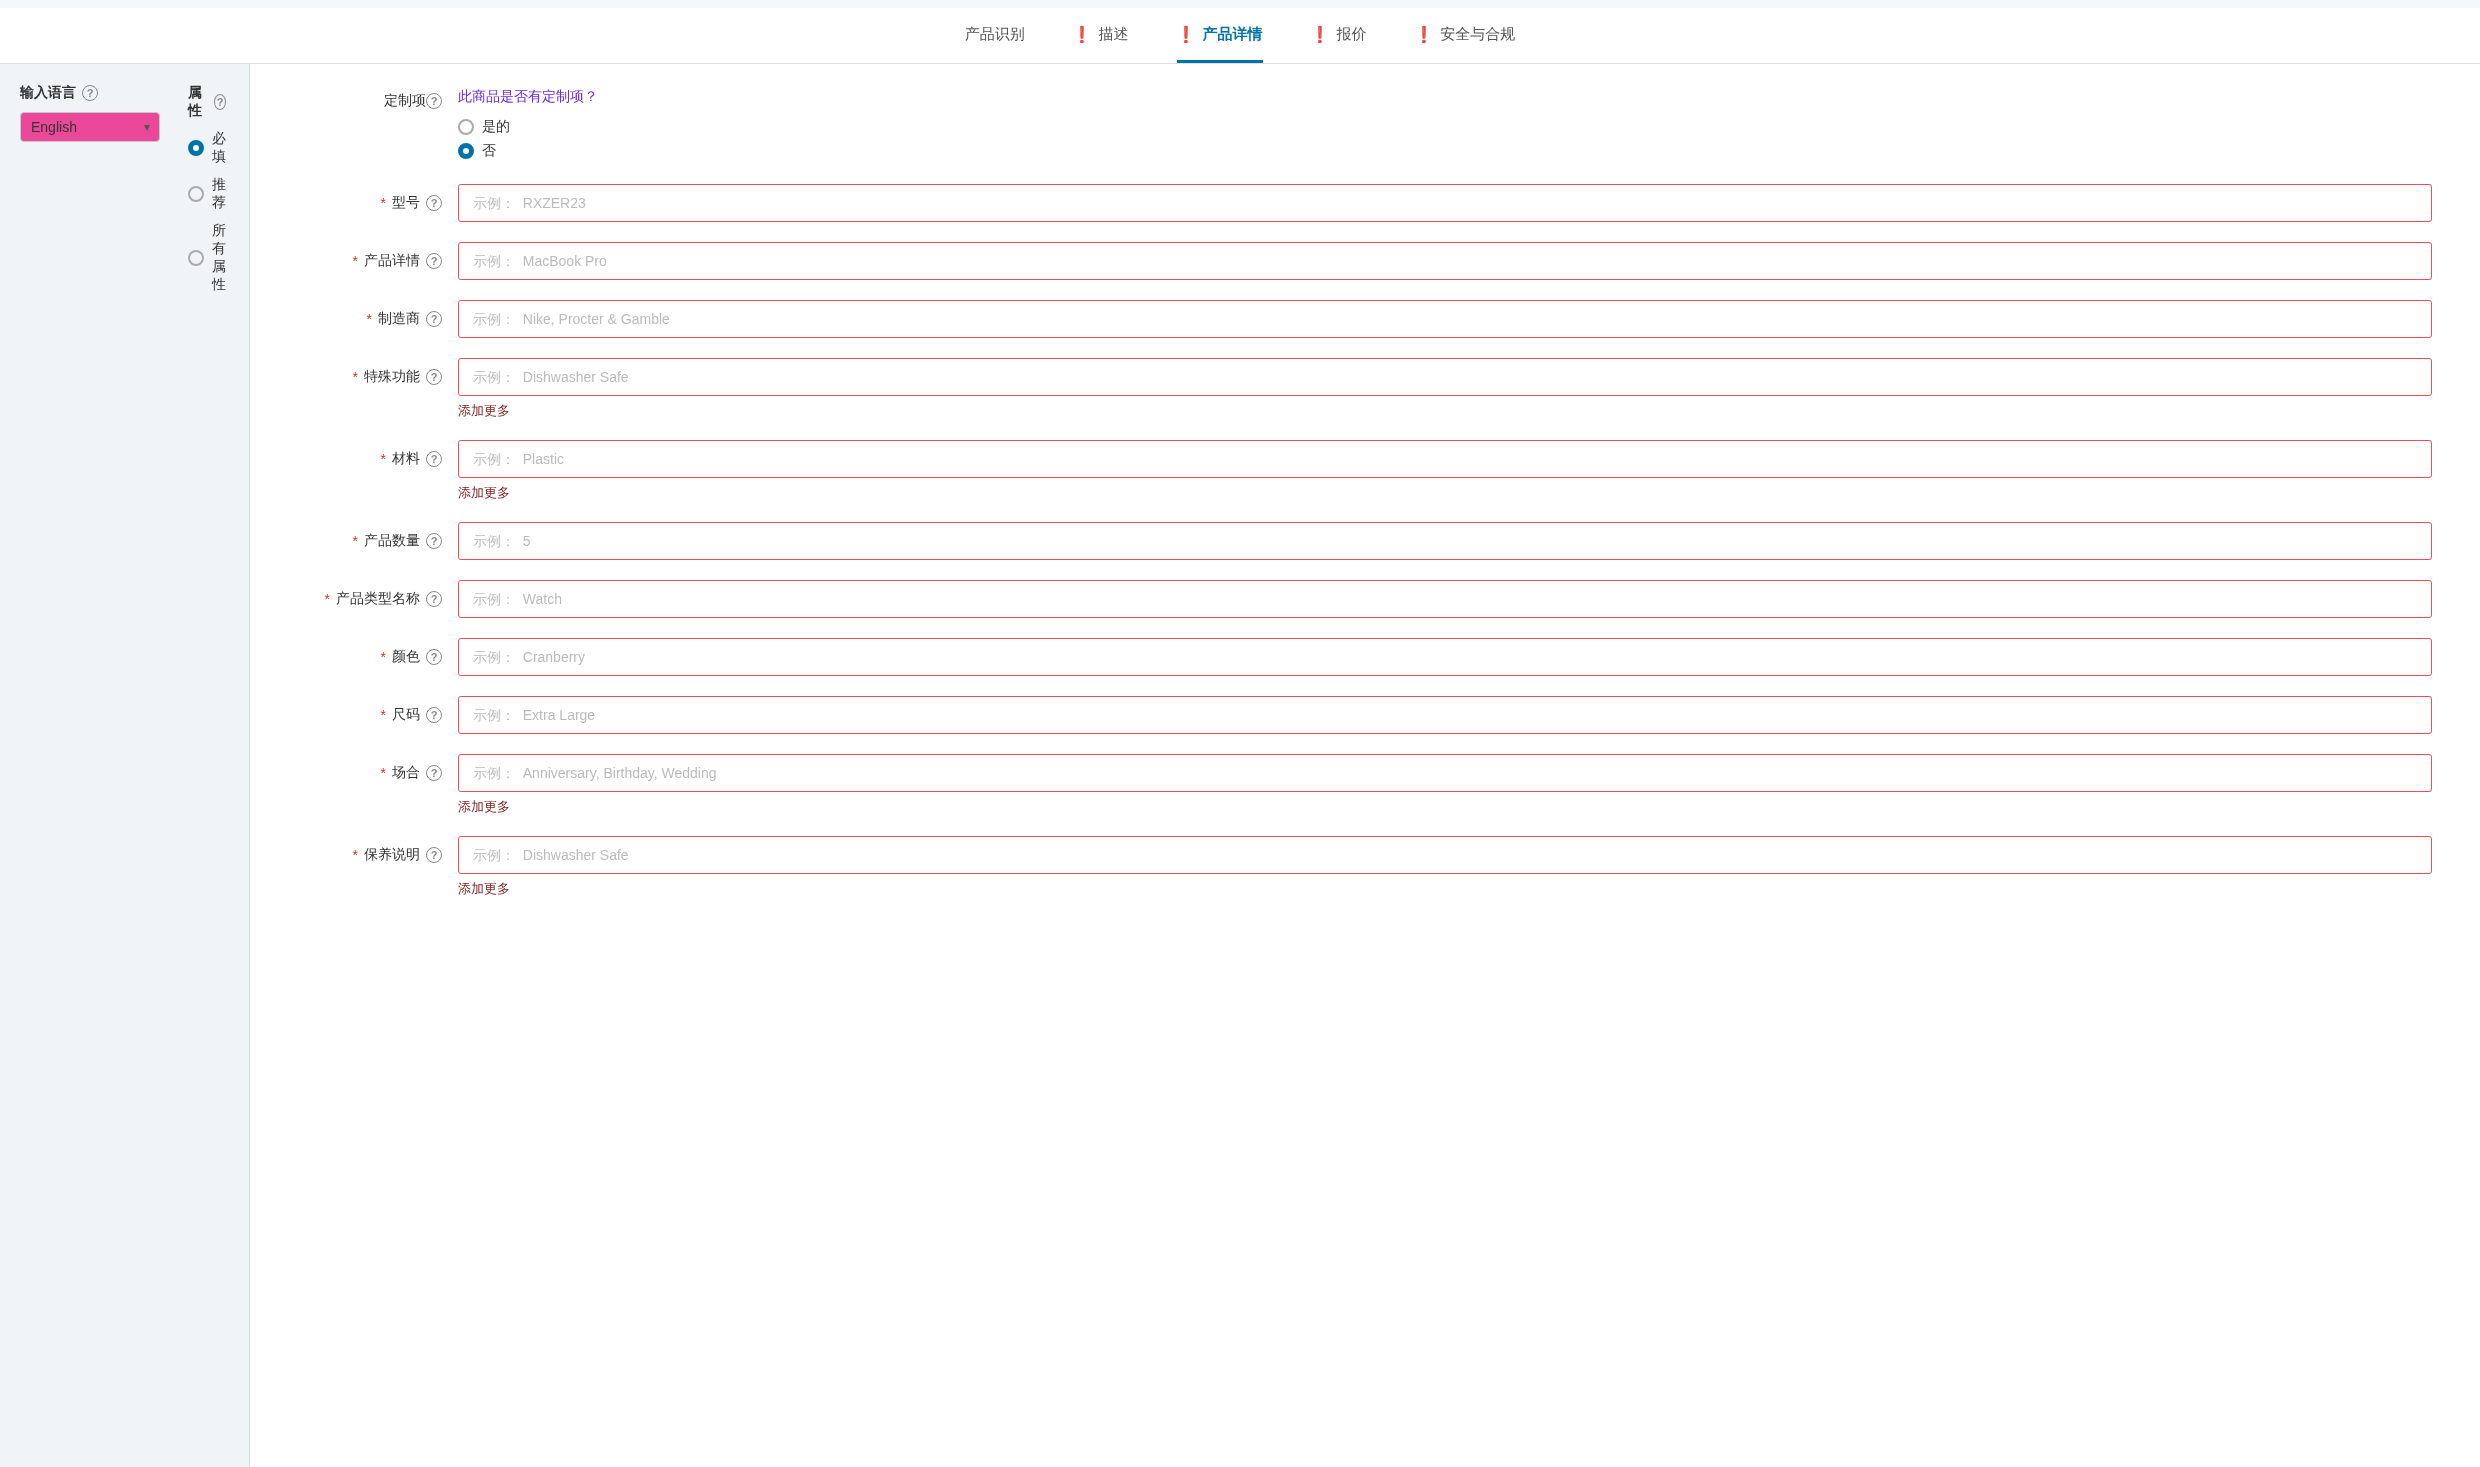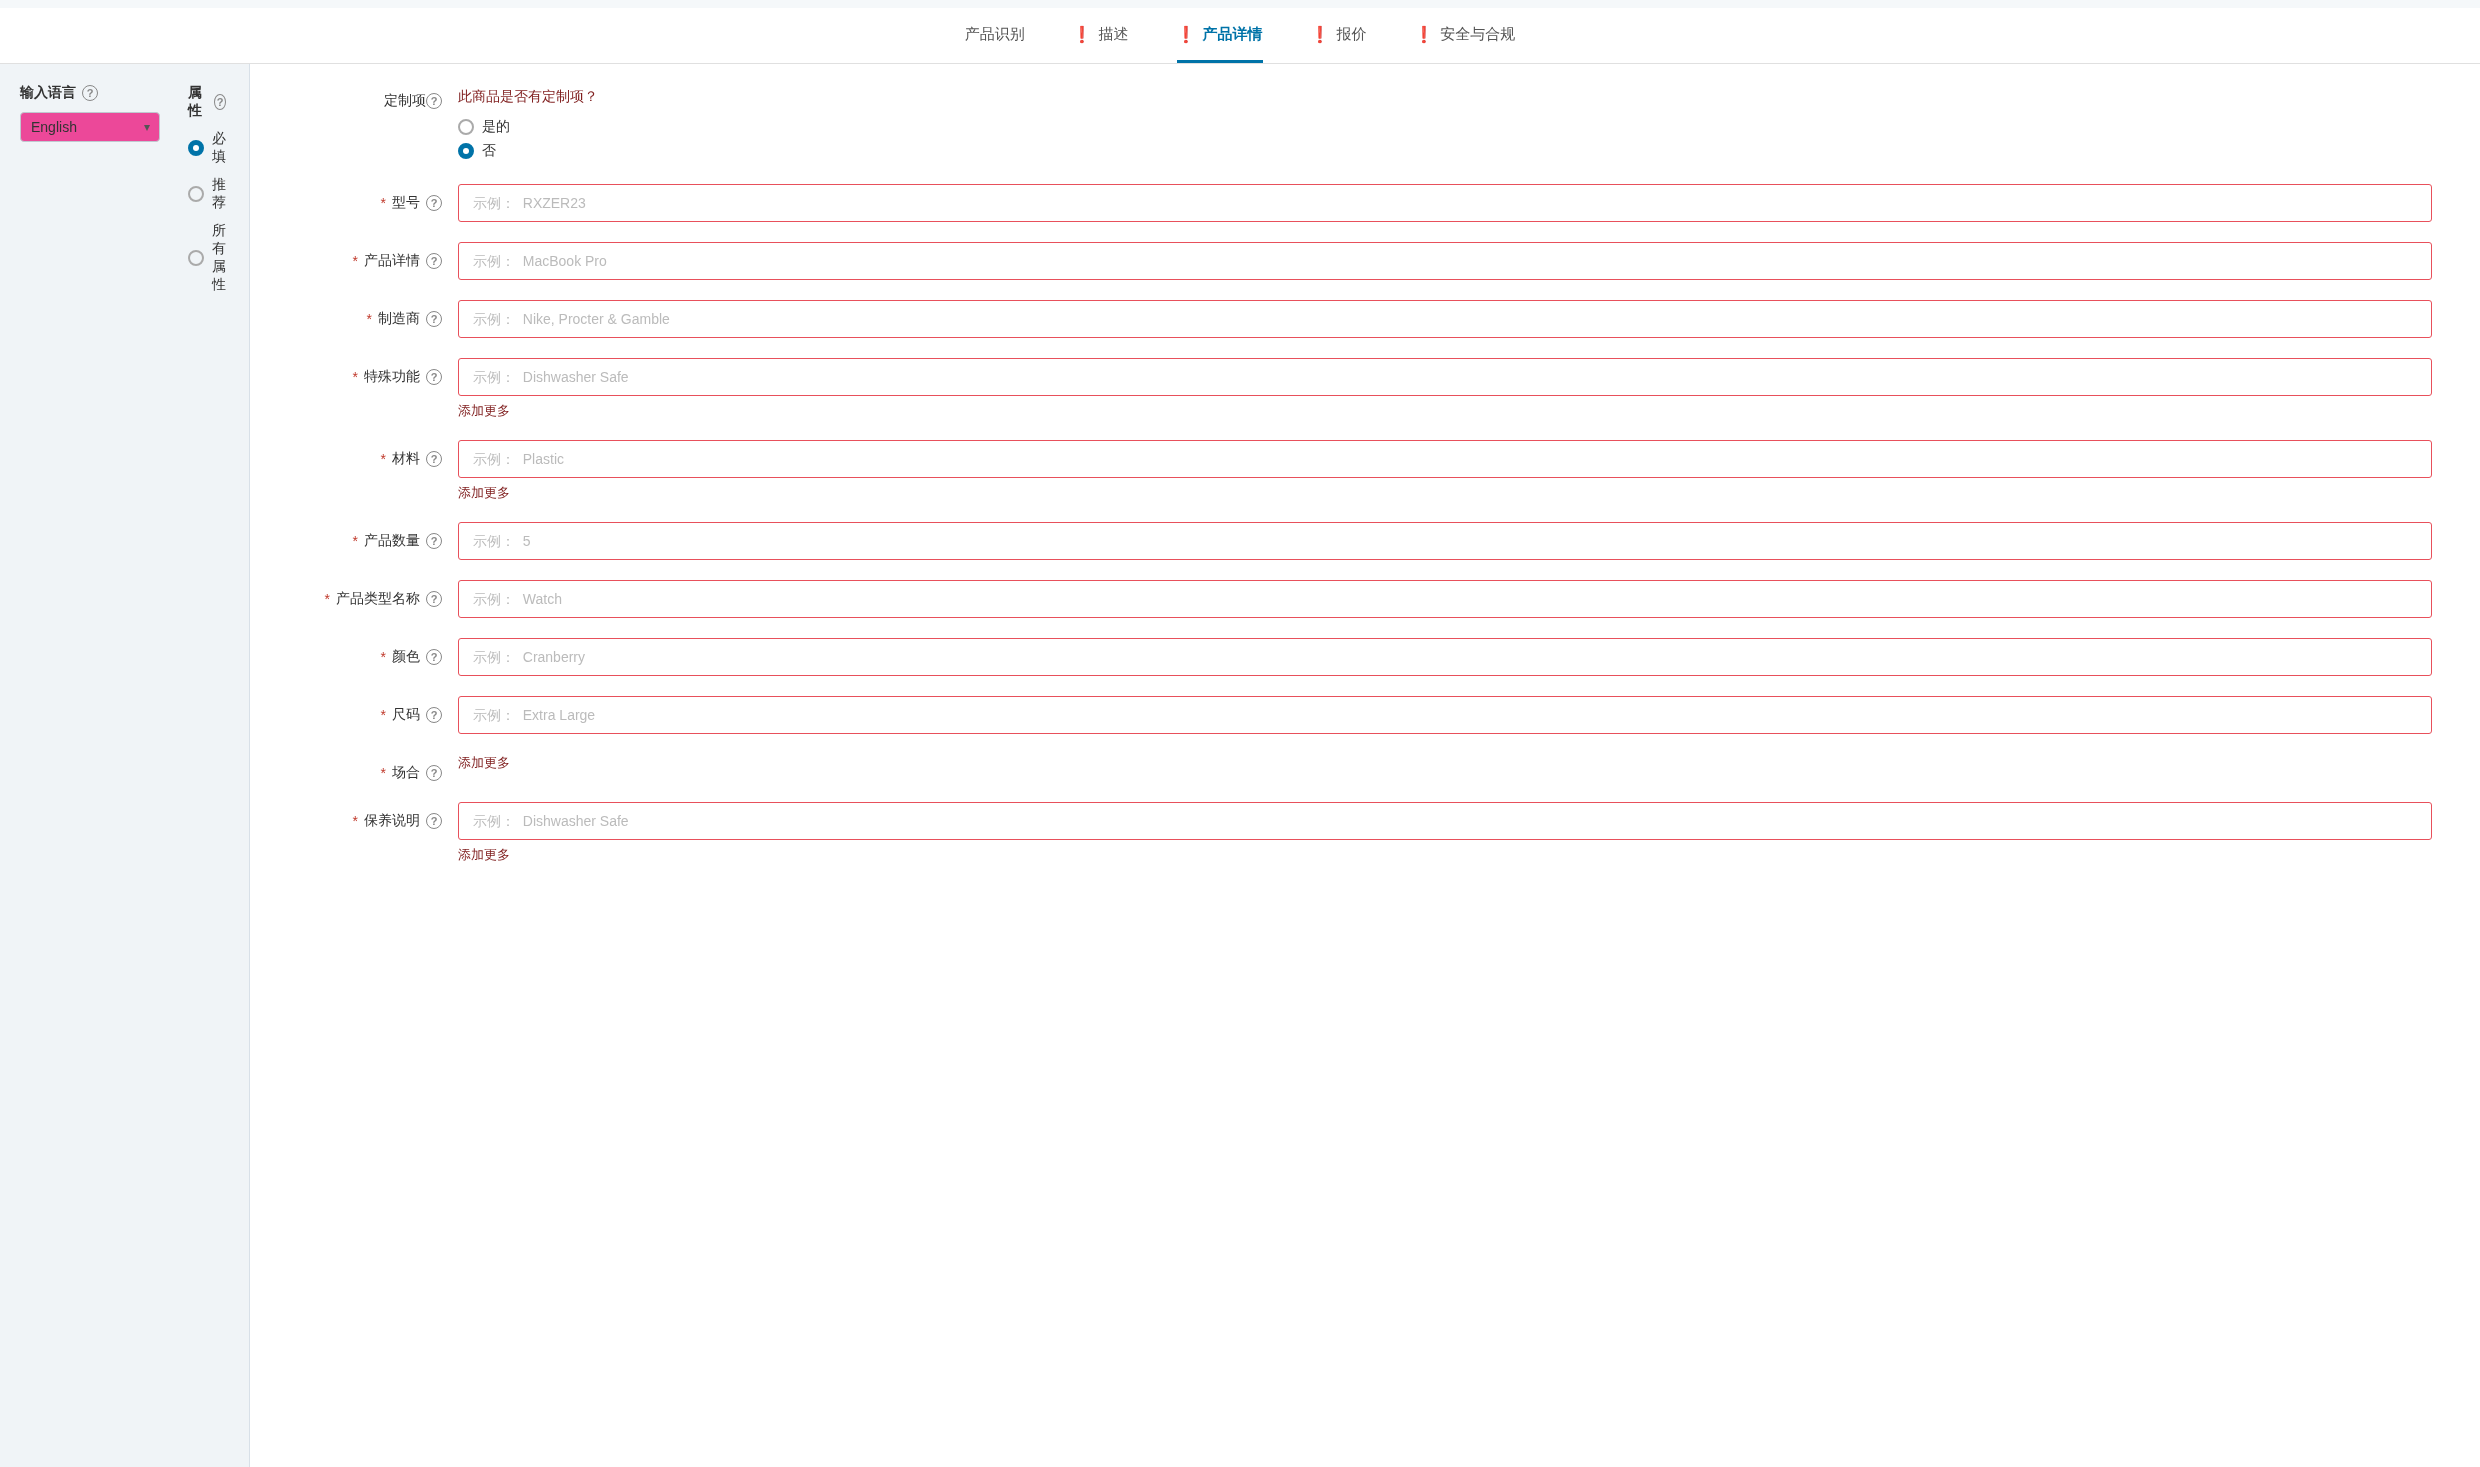--- a/index.html
+++ b/index.html
@@ -227,21 +227,21 @@
       justify-content: flex-end;
       padding-right: 16px;
     }
     .customization-content {
       display: flex;
       flex-direction: column;
       gap: 6px;
     }
     .customization-question {
       font-size: 14px;
-      color: #7f1d1d;
+      color: #6d28d9;
       margin-bottom: 6px;
     }
     .custom-radio-item {
       display: flex;
       align-items: center;
       gap: 8px;
       font-size: 14px;
       color: #333;
       cursor: pointer;
     }
@@ -452,20 +452,21 @@
               <input type="text" class="form-input" placeholder="示例：  Extra Large" style="">
             </div>
           </div>
           <div class="form-row">
             <div class="form-label">
               <span class="required-star">*</span>
               <span>场合</span>
               <span class="help-icon">?</span>
             </div>
             <div class="form-field-wrapper">
+              <input type="text" class="form-input" placeholder="示例：  Anniversary, Birthday, Wedding" style="">
               <span class="add-more-link">添加更多</span>
             </div>
           </div>
           <div class="form-row">
             <div class="form-label">
               <span class="required-star">*</span>
               <span>保养说明</span>
               <span class="help-icon">?</span>
             </div>
             <div class="form-field-wrapper">

